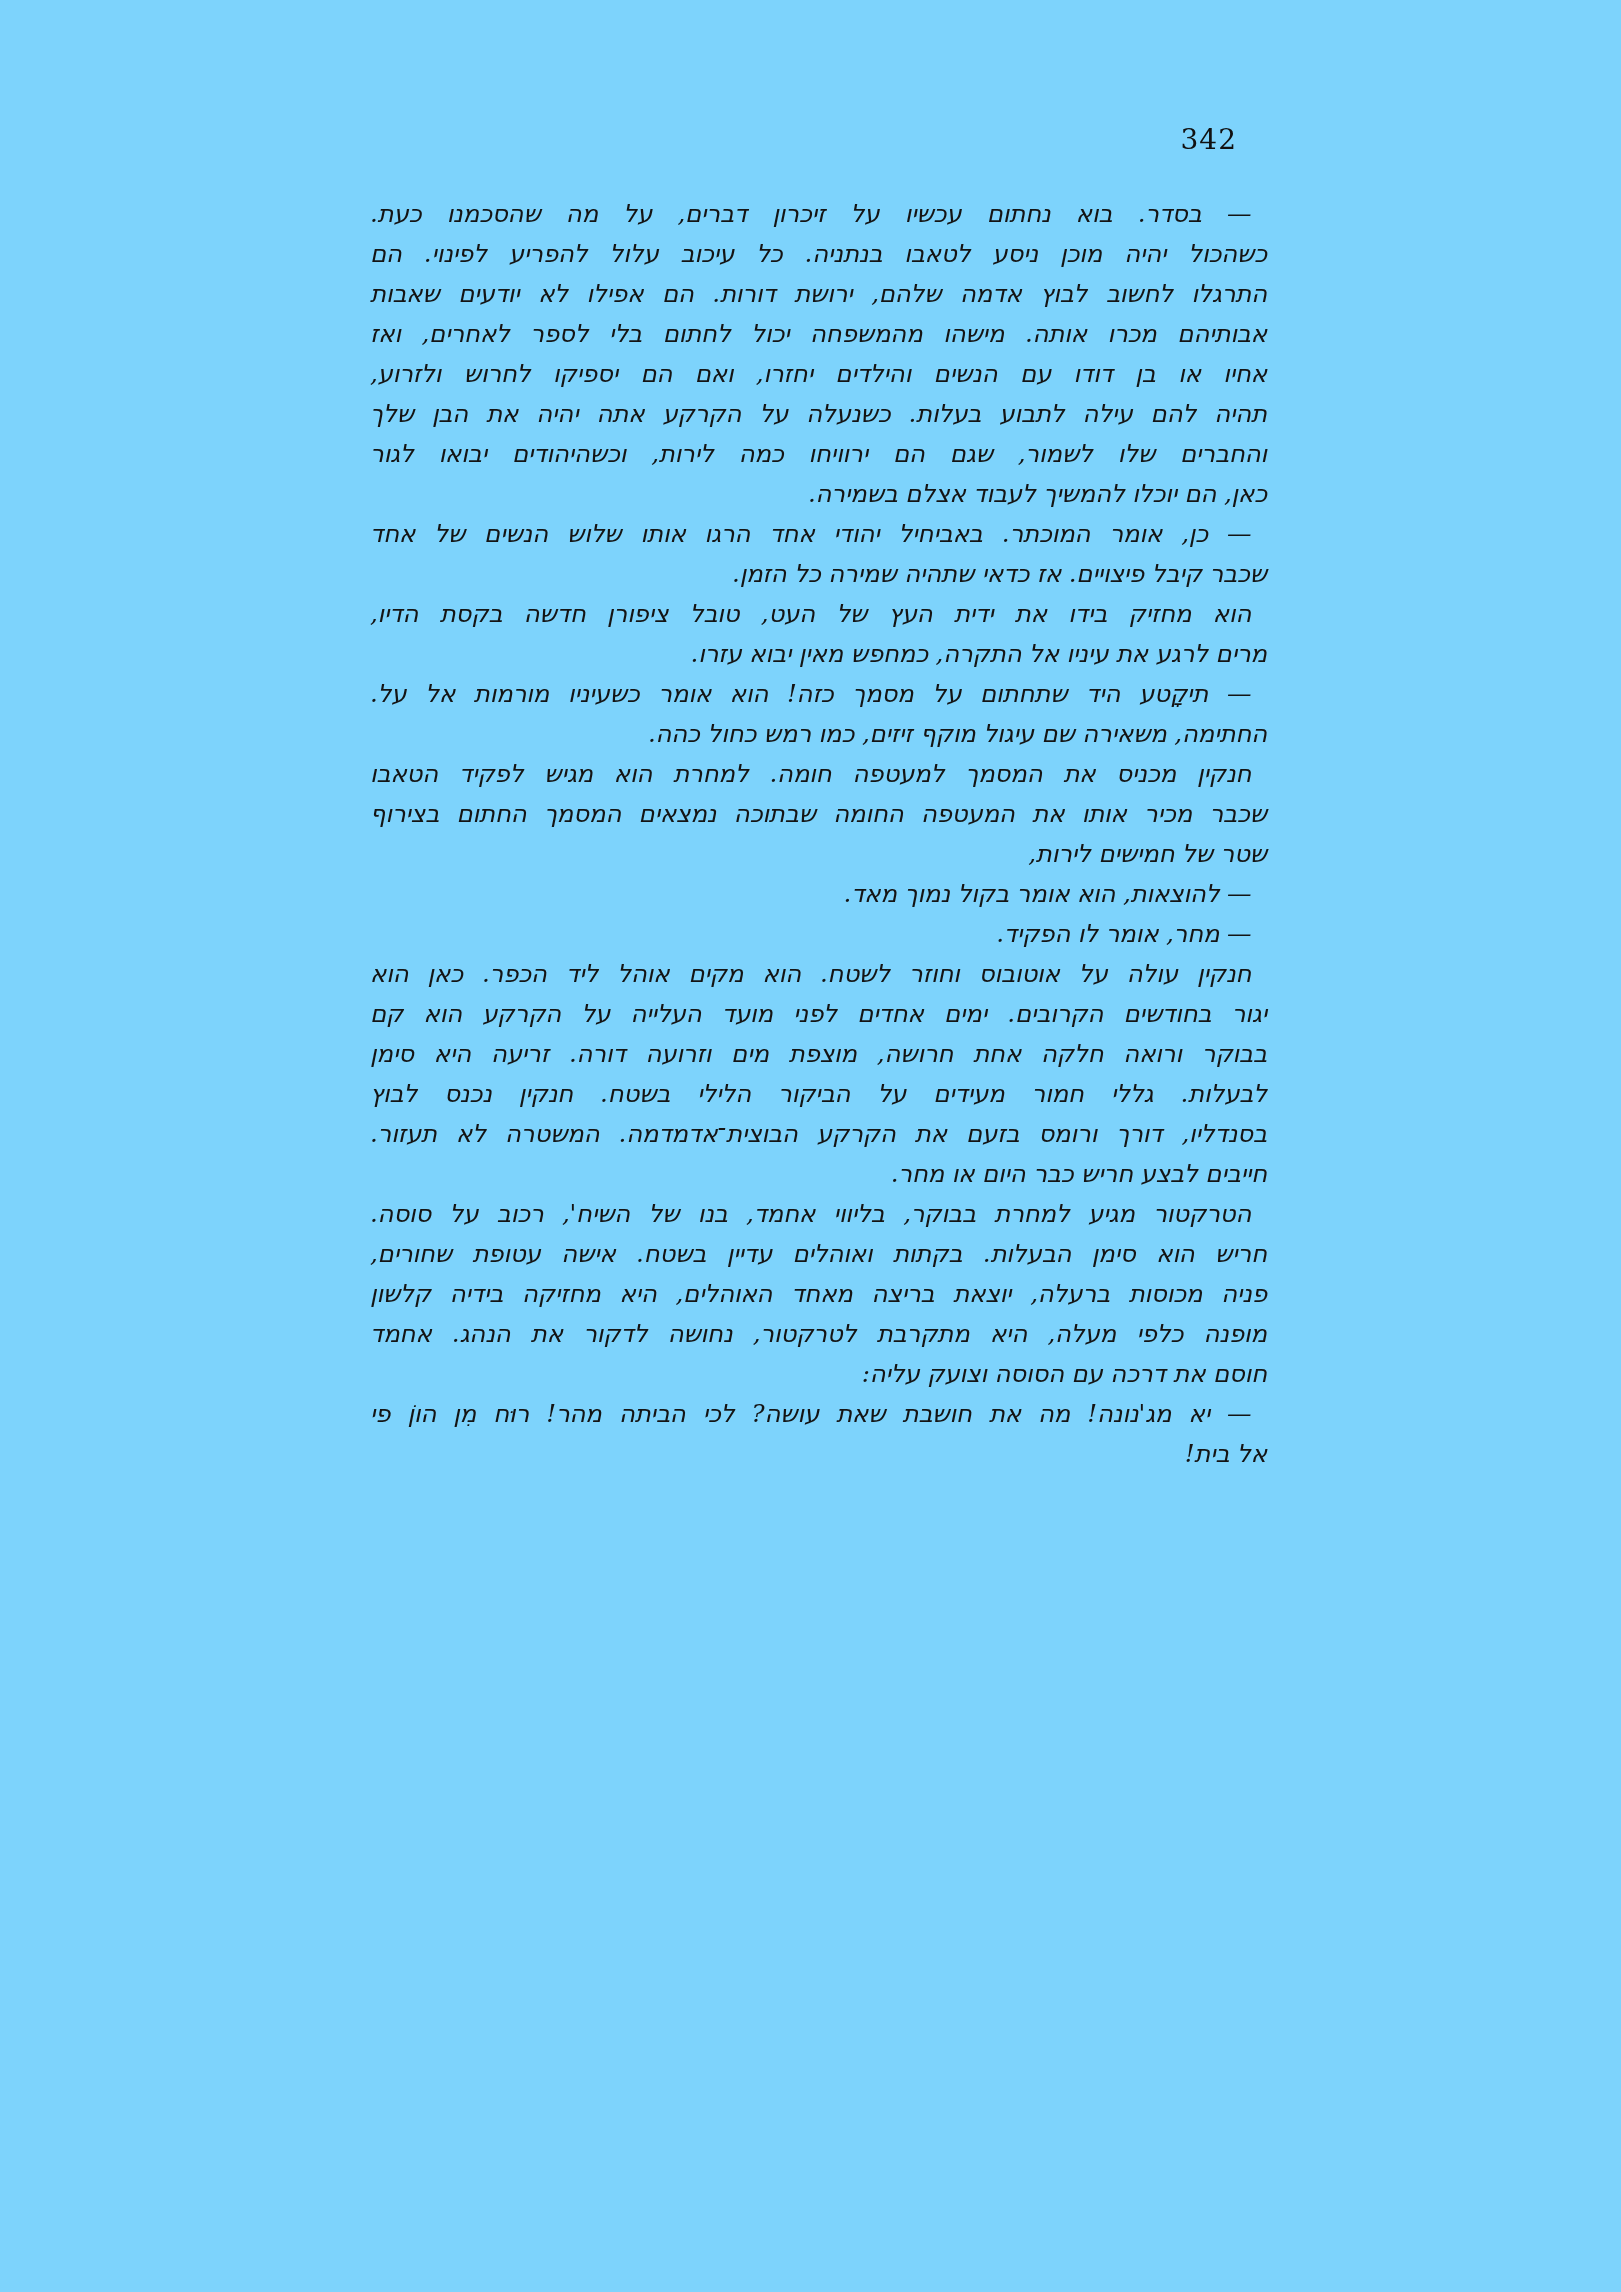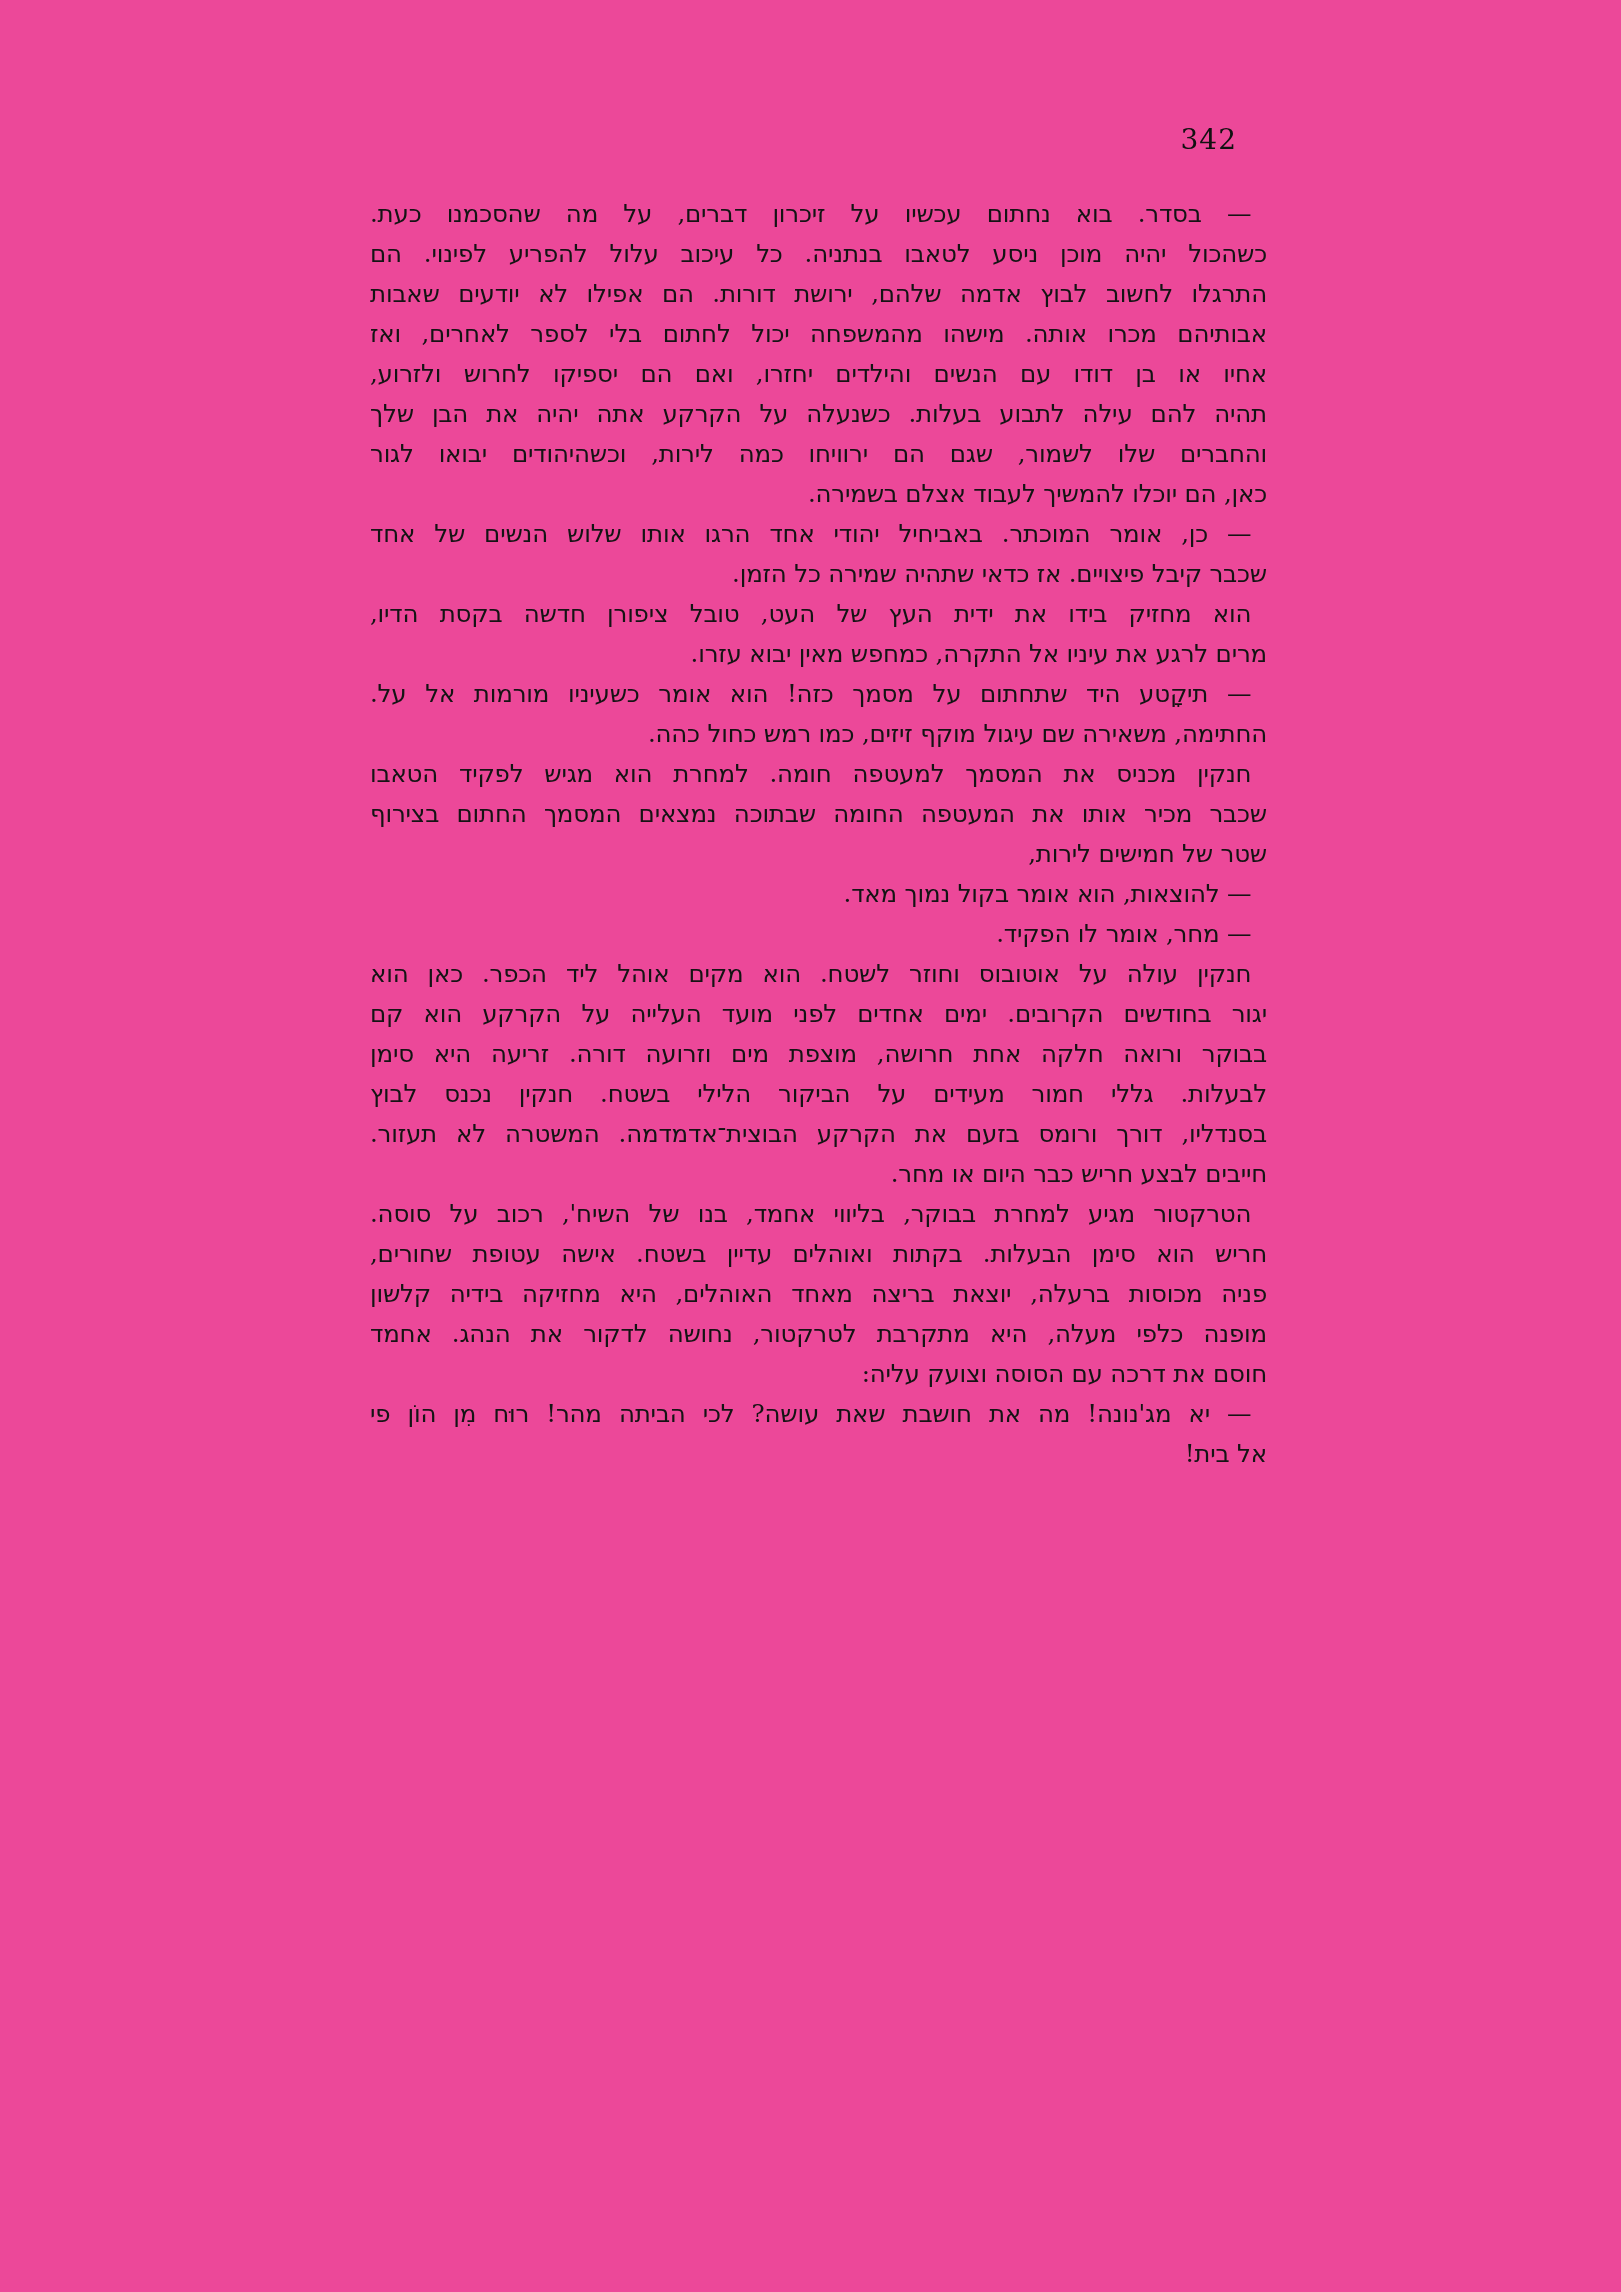--- a/index.html
+++ b/index.html
@@ -5,21 +5,21 @@
   html, body {
     margin: 0;
     padding: 0;
     background: #e8e8e8;
   }
   .page {
     position: relative;
     width: 1621px;
     height: 2293px;
     margin: 0 auto;
-    background: #ec4899;
+    background: #7dd3fc;
     color: #111111;
     font-family: "DejaVu Serif", "DejaVu Sans", serif;
     overflow: hidden;
   }
   .page-number {
     position: absolute;
     top: 123px;
     right: 384px;
     font-size: 28px;
     letter-spacing: 1px;
@@ -28,20 +28,21 @@
   }
   .body-text {
     position: absolute;
     top: 194px;
     right: 354px;
     width: 897px;
     direction: rtl;
     font-size: 24.5px;
     letter-spacing: -0.2px;
     color: #141414;
+    font-style: italic;
   }
   .line {
     height: 40px;
     line-height: 40px;
     direction: rtl;
     white-space: normal;
   }
   
   .line.j {
     text-align: justify;

